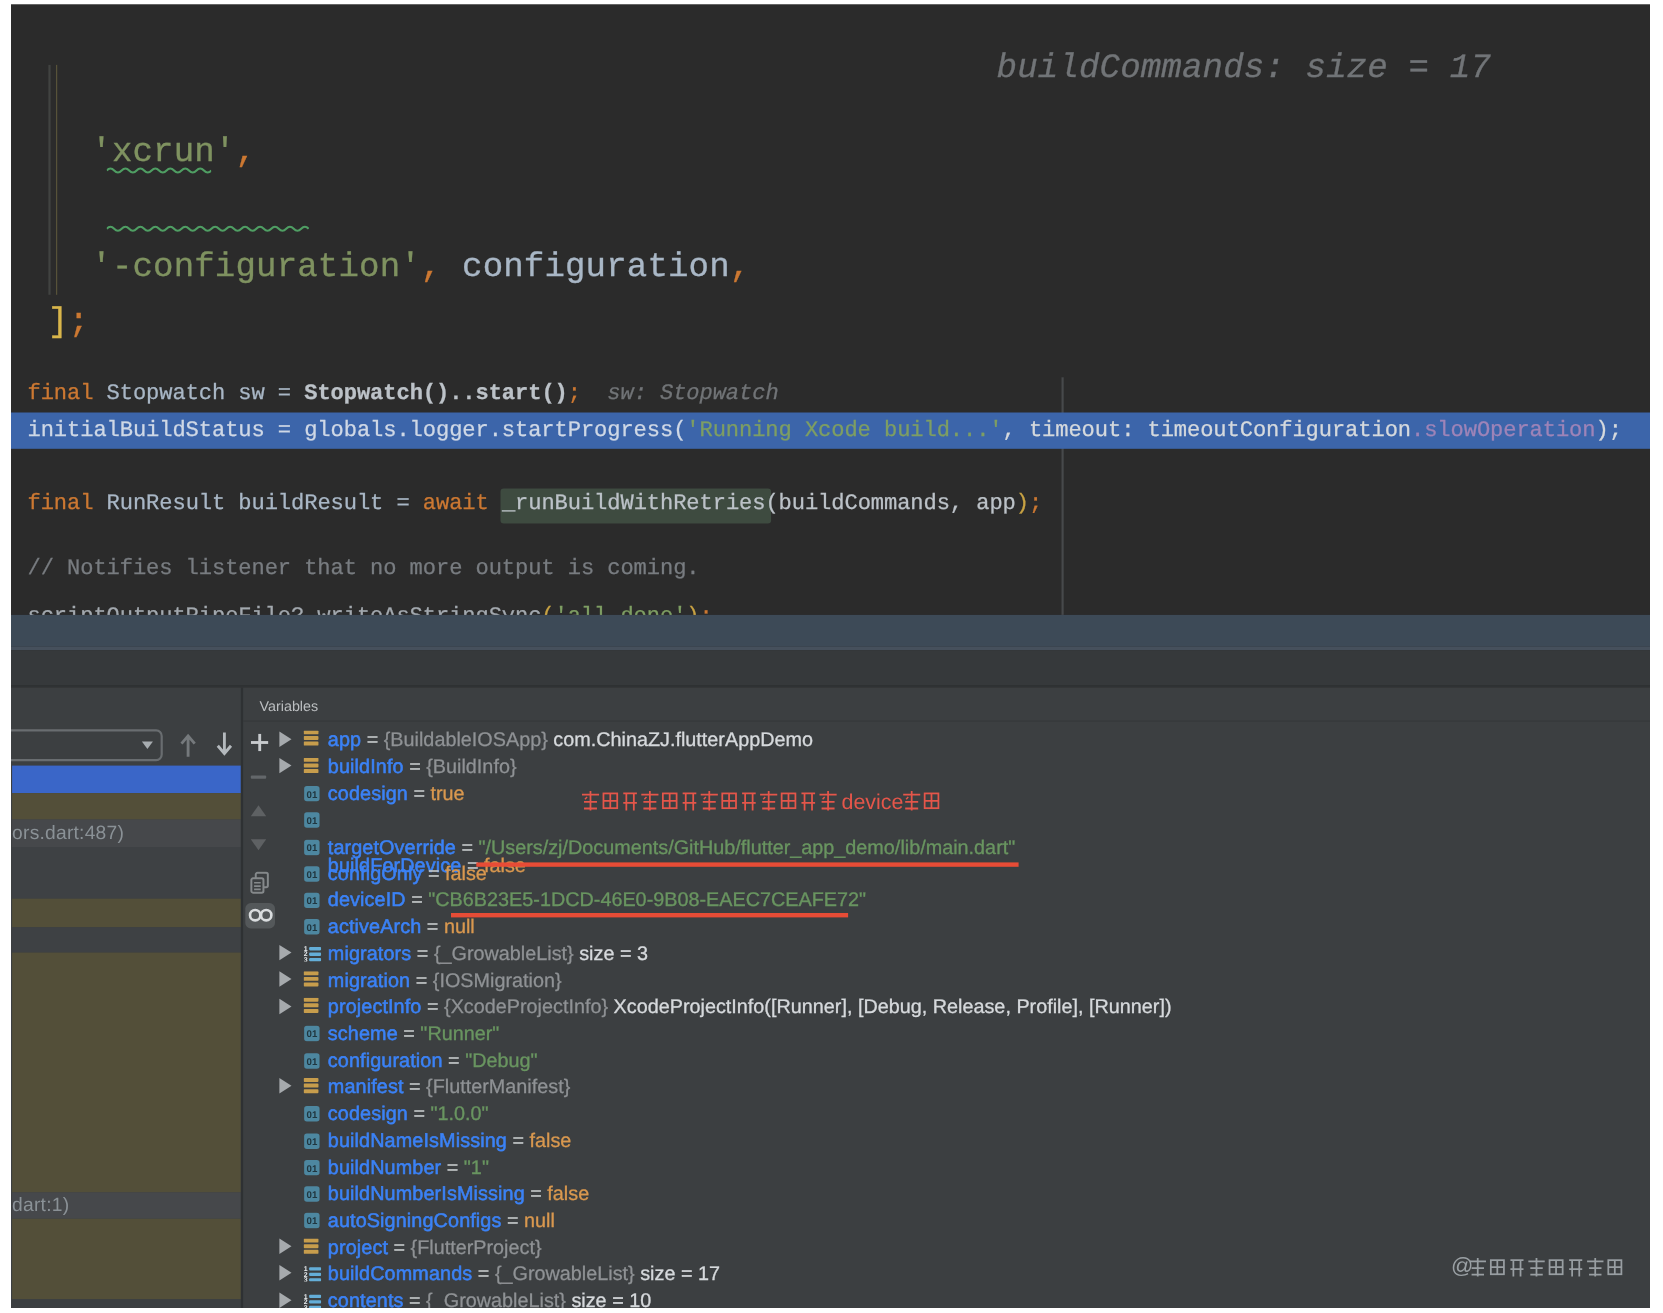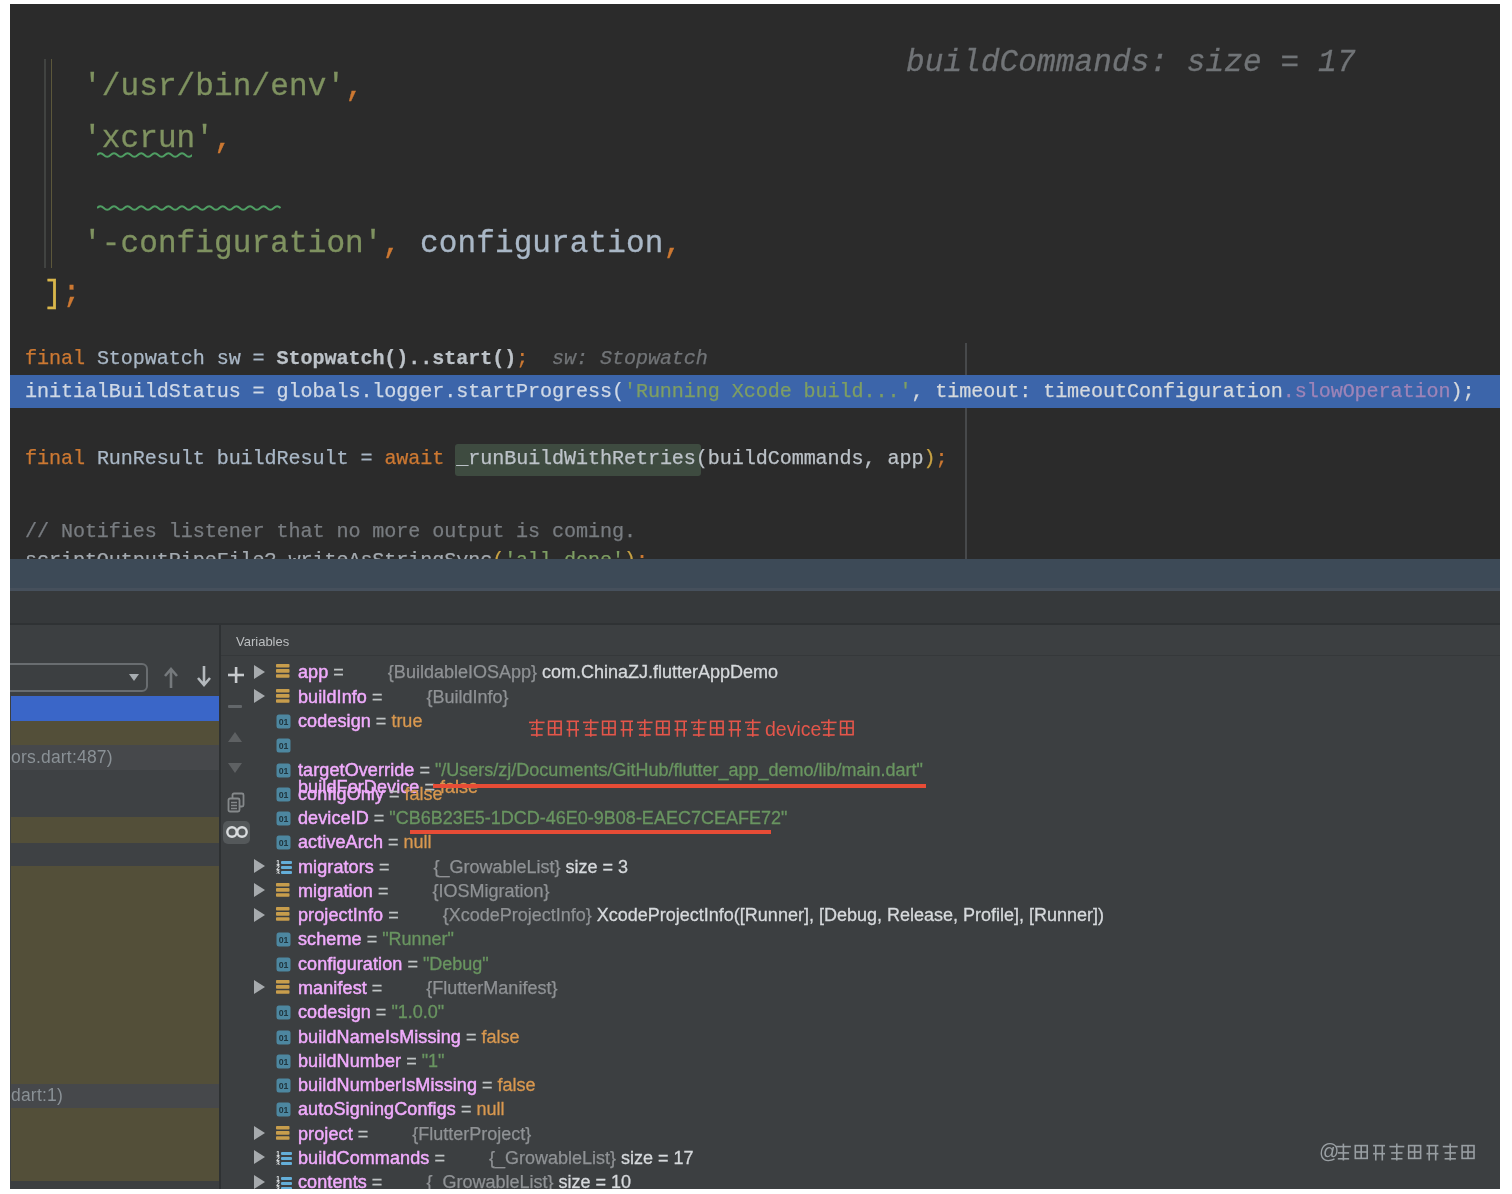--- a/index.html
+++ b/index.html
@@ -16,60 +16,59 @@
   .wh{color:#bcc2c8;}
   .str{color:#7f9260;}
   .str2{color:#7e9e63;}
   .gold{color:#c8a243;}
   .goldb{color:#d9b64b;}
   .cmt{color:#787c80;}
   .hint{color:#717477;font-style:italic;margin-top:28px;}
   .purp{color:#9e84b8;}
   
   .row{position:absolute;height:24px;font-size:18px;white-space:pre;}
-  .nm{color:#f0abfc;font-weight:400;-webkit-text-stroke:0.5px currentColor;letter-spacing:0.1px;}
+  .nm{color:#3b82f6;font-weight:400;-webkit-text-stroke:0.5px currentColor;letter-spacing:0.1px;}
   .eq{color:#bfc3c5;-webkit-text-stroke:0.25px currentColor;}
-  .ty{color:#8f9295;margin-left:39px;-webkit-text-stroke:0.25px currentColor;}
+  .ty{color:#8f9295;-webkit-text-stroke:0.25px currentColor;}
   .vw{color:#d6d9dc;-webkit-text-stroke:0.3px currentColor;}
   .vs{color:#699560;-webkit-text-stroke:0.3px currentColor;}
   .vo{color:#d9984f;-webkit-text-stroke:0.3px currentColor;}
   .arr{position:absolute;width:0;height:0;border-left:11px solid #a6aaad;border-top:7.5px solid transparent;border-bottom:7.5px solid transparent;}
 </style>
 </head>
 <body>
 <div id="shot">
 
   <div id="editor" class="abs" style="left:0;top:0;width:1490px;height:555px;background:#2b2b2b;overflow:hidden;">
 
     <div class="abs" style="left:34px;top:55px;width:1.5px;height:209px;background:#414341;"></div>
     <div class="abs" style="left:40.5px;top:55px;width:1.5px;height:209px;background:#5c573b;"></div>
 
     <div class="abs" style="left:955px;top:339px;width:2px;height:216px;background:#47494b;"></div>
 
     <div class="code big hint" style="left:896px;top:13px;">buildCommands: size = 17</div>
-    <div class="code big" style="left:73px;top:64.5px;"><span class="str">'/usr/bin/env'</span><span class="kw">,</span></div>
     <div class="code big" style="left:73px;top:117px;"><span class="str">'xcrun'</span><span class="kw">,</span></div>
     <div class="code big" style="left:73px;top:222px;"><span class="str">'-configuration'</span><span class="kw">,</span><span class="pl"> configuration</span><span class="kw">,</span></div>
     <div class="code big" style="left:33.5px;top:271.5px;"><span class="goldb">]</span><span class="kw">;</span></div>
 
     <svg class="abs" style="left:87px;top:147px;" width="95" height="8" viewBox="0 0 95 8">
         <path d="M0 4 q3.4 -3.6 6.8 0 t6.8 0 t6.8 0 t6.8 0 t6.8 0 t6.8 0 t6.8 0 t6.8 0 t6.8 0 t6.8 0 t6.8 0 t6.8 0 t6.8 0 t6.8 0" stroke="#4f9e63" stroke-width="1.9" fill="none"></path>
       </svg>
     <svg class="abs" style="left:87px;top:199.5px;" width="184" height="8" viewBox="0 0 184 8">
         <path d="M0 4 q3.4 -3.6 6.8 0 t6.8 0 t6.8 0 t6.8 0 t6.8 0 t6.8 0 t6.8 0 t6.8 0 t6.8 0 t6.8 0 t6.8 0 t6.8 0 t6.8 0 t6.8 0 t6.8 0 t6.8 0 t6.8 0 t6.8 0 t6.8 0 t6.8 0 t6.8 0 t6.8 0 t6.8 0 t6.8 0 t6.8 0 t6.8 0 t6.8 0" stroke="#4f9e63" stroke-width="1.9" fill="none"></path>
       </svg>
 
     <div class="code sm" style="left:15px;top:343px;"><span class="kw">final</span><span class="pl"> Stopwatch sw = </span><span class="wh" style="font-weight:700;">Stopwatch()..start()</span><span class="kw">;</span><span class="hint">  sw: Stopwatch</span></div>
 
     <div class="abs" style="left:0;top:371px;width:1490px;height:33px;background:#3c65aa;"></div>
     <div class="code sm" style="left:15px;top:376px;"><span style="color:#cfd8e6;">initialBuildStatus = globals.logger.startProgress(</span><span class="str2">'Running Xcode build...'</span><span style="color:#d5d9dd;">, timeout: timeoutConfiguration</span><span class="purp">.slowOperation</span><span style="color:#d5d9dd;">);</span></div>
 
     <div class="abs" style="left:445px;top:440px;width:246px;height:32px;background:#3e4b40;border-radius:3px;"></div>
     <div class="code sm" style="left:15px;top:443px;"><span class="kw">final</span><span class="pl"> RunResult buildResult = </span><span class="kw">await</span><span class="wh"> _runBuildWithRetries(buildCommands, app</span><span class="gold">)</span><span class="kw">;</span></div>
-    <div class="code sm cmt" style="left:15px;top:516px;">// Notifies listener that no more output is coming.</div>
+    <div class="code sm cmt" style="left:15px;top:502px;">// Notifies listener that no more output is coming.</div>
     <div class="code sm" style="left:15px;top:545px;"><span style="color:#a3a9af;">scriptOutputPipeFile?.writeAsStringSync</span><span class="gold">(</span><span class="str2">'all done'</span><span class="gold">)</span><span class="kw">;</span></div>
   </div>
 
   <div class="abs" style="left:0;top:555px;width:1490px;height:29px;background:#3d4a57;"></div>
   <div class="abs" style="left:0;top:584px;width:1490px;height:3px;background:#46505c;"></div>
   <div class="abs" style="left:0;top:587px;width:1490px;height:32px;background:#36393b;"></div>
   <div class="abs" style="left:0;top:619px;width:1490px;height:2px;background:#2f3234;"></div>
   <div class="abs" style="left:0;top:621px;width:1490px;height:564px;background:#3c3f41;"></div>
 
   <div id="frames" class="abs" style="left:0;top:621px;width:209px;height:564px;overflow:hidden;">

